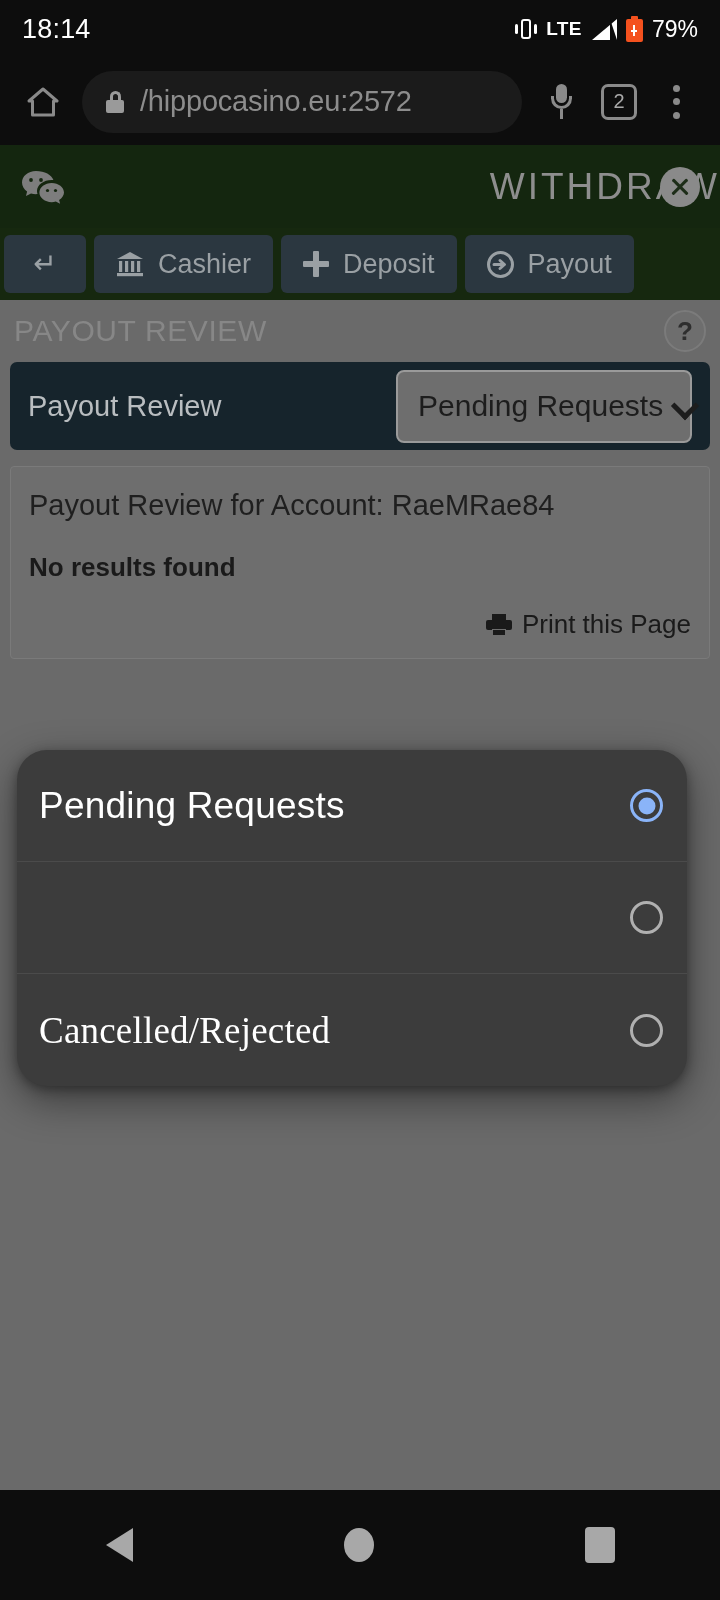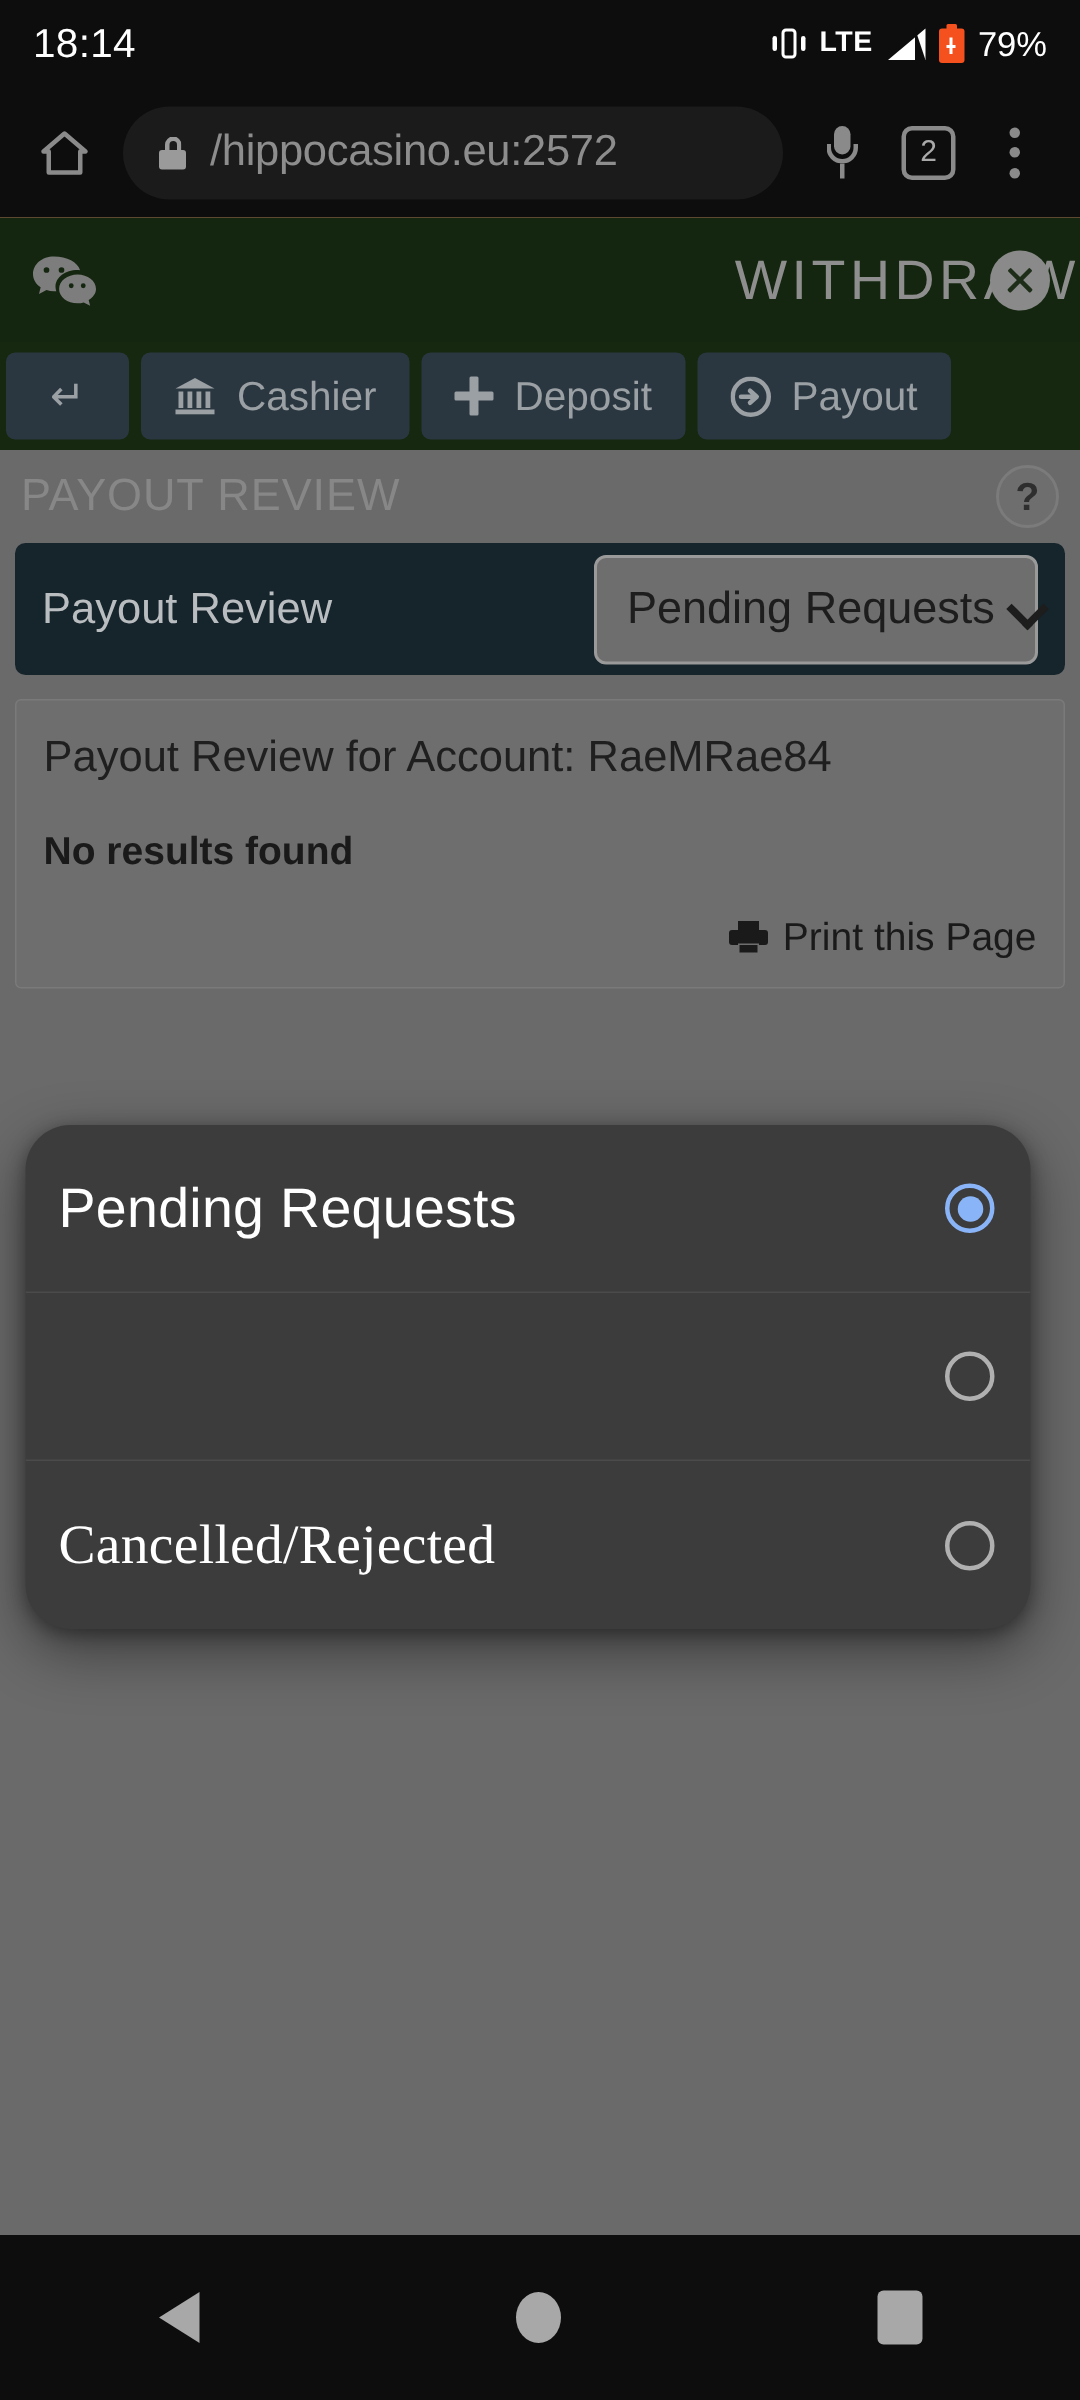--- a/index.html
+++ b/index.html
@@ -2,21 +2,21 @@
 <html><head>
 <meta charset="utf-8">
 <style>
   * { margin:0; padding:0; box-sizing:border-box; }
   html,body {
     width:720px; height:1600px; overflow:hidden;
     background:#000;
     font-family:"Liberation Sans", sans-serif;
     -webkit-font-smoothing:antialiased;
   }
-  #screen { position:relative; width:720px; height:1600px; background:#f97316; }
+  #screen { position:relative; width:720px; height:1600px; background:#6d28d9; }
 
   
   .statusbar{
     position:absolute; top:0; left:0; width:720px; height:58px;
     background:#0d0d0d; display:flex; align-items:center;
     padding:0 22px; color:#fff;
   }
   .status-time{ font-size:27px; font-weight:400; letter-spacing:.2px; }
   .status-right{ margin-left:auto; display:flex; align-items:center; gap:9px; }
   .ic-vibrate{ width:22px; height:24px; position:relative; }

